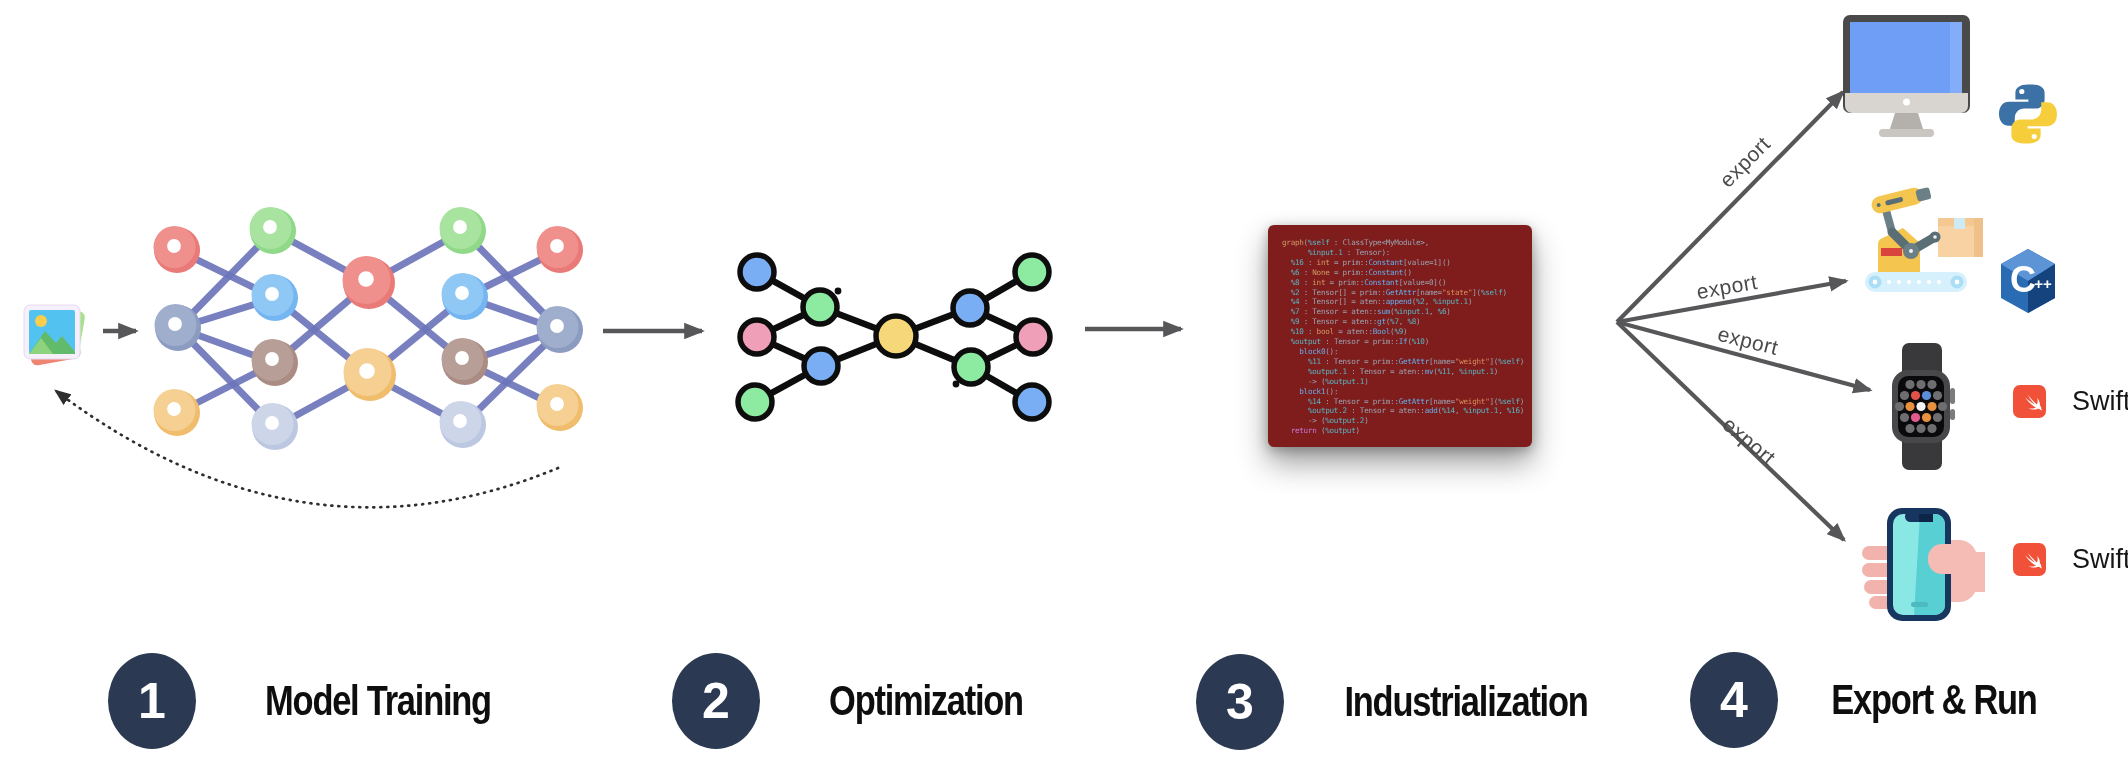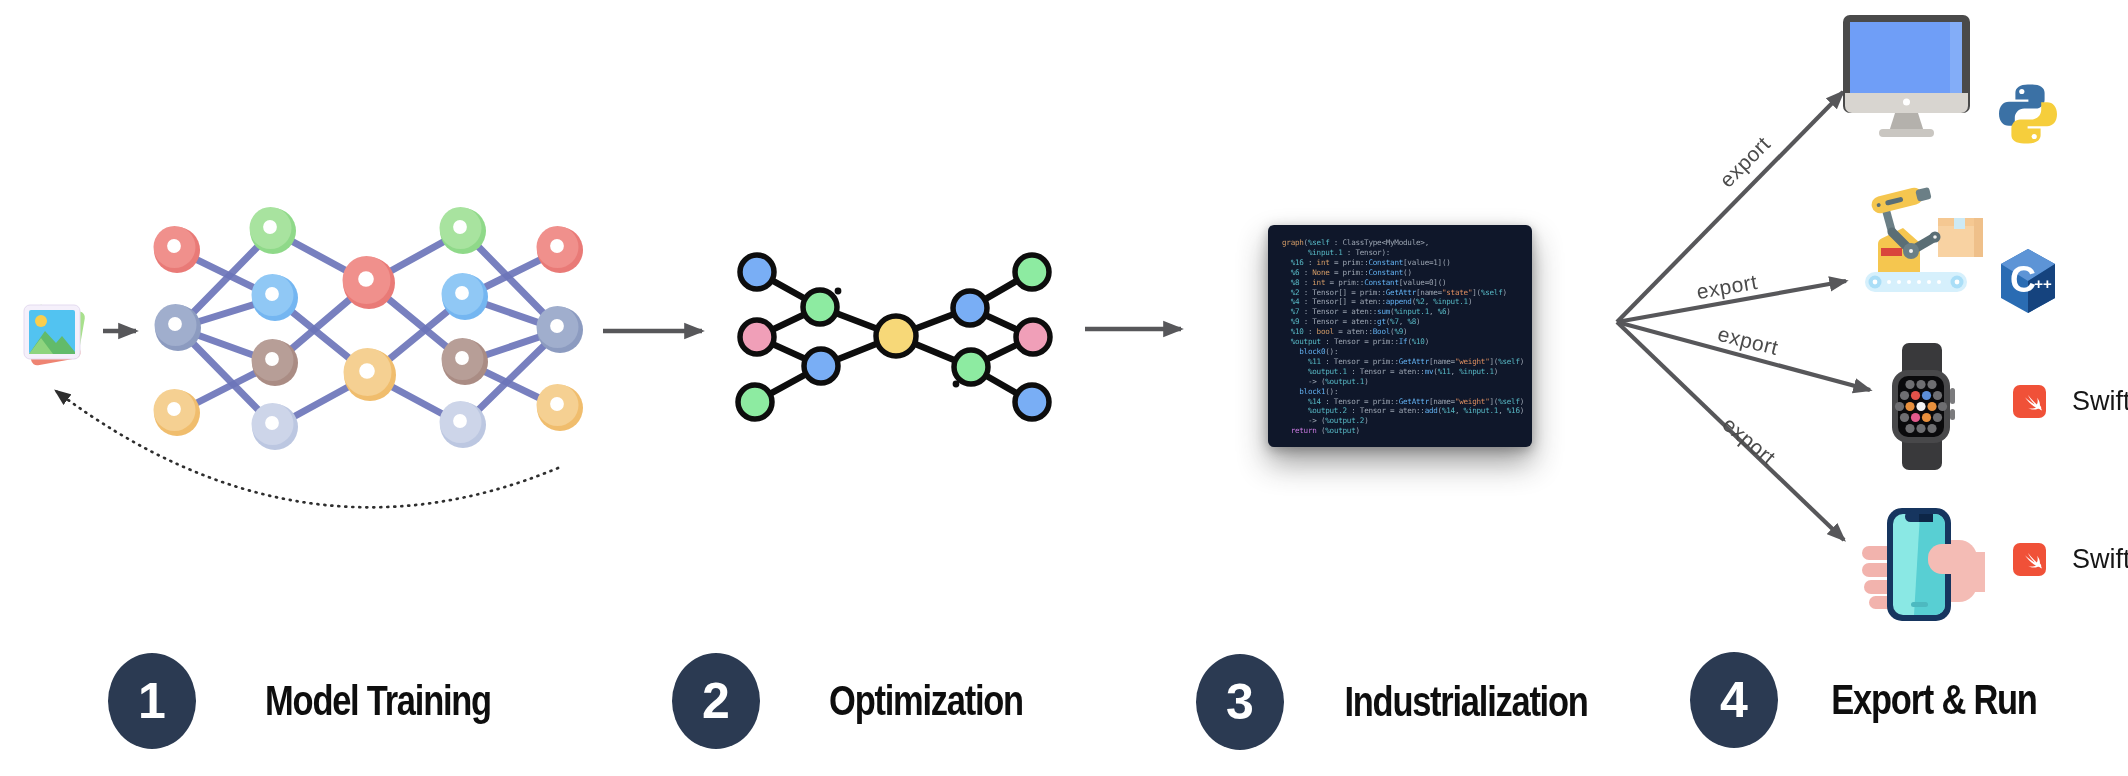--- a/index.html
+++ b/index.html
@@ -16,21 +16,21 @@
 
   
   .export-label{position:absolute;font-size:21px;color:#4b4b4b;letter-spacing:.5px;white-space:nowrap;}
   .exp1{left:1745px;top:162px;transform:translate(-50%,-50%) rotate(-45deg);}
   .exp2{left:1727px;top:287px;transform:translate(-50%,-50%) rotate(-10deg);}
   .exp3{left:1748px;top:341px;transform:translate(-50%,-50%) rotate(14deg);}
   .exp4{left:1749px;top:441px;transform:translate(-50%,-50%) rotate(40deg);}
 
   
   .code-panel{position:absolute;left:1268px;top:225px;width:264px;height:222px;box-sizing:border-box;
-    background:#0f172a;border-radius:6px;padding:13px 4px 0 14px;
+    background:#7f1d1d;border-radius:6px;padding:13px 4px 0 14px;
     box-shadow:0 16px 30px rgba(40,40,40,.45),0 3px 12px rgba(0,0,0,.28);
     font-family:"DejaVu Sans Mono",monospace;font-size:7.6px;line-height:9.9px;
     letter-spacing:-.25px;white-space:pre;overflow:hidden;}
   .code-line{white-space:pre;}
   .tok-p{color:#9aa3b0}.tok-k{color:#d19a66}.tok-v{color:#56b6c2}
   .tok-f{color:#61afef}.tok-s{color:#d98c5f}.tok-r{color:#c678dd;}
 
   
   .swift-row{position:absolute;display:flex;align-items:center;gap:26px;height:33px;padding-left:15px;}
   .swift-text{font-size:27px;color:#161616;}

